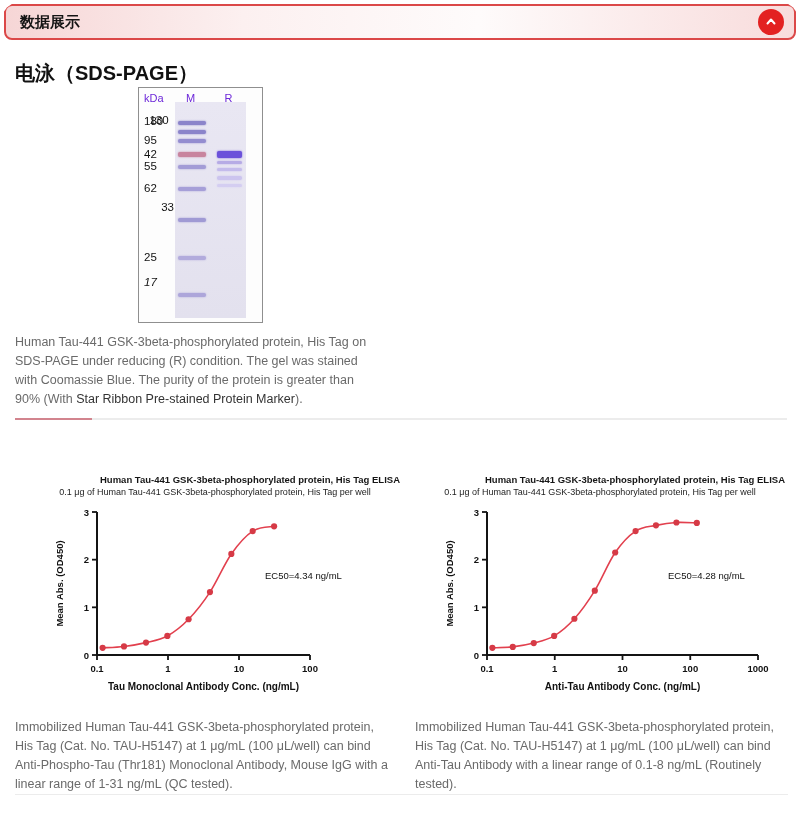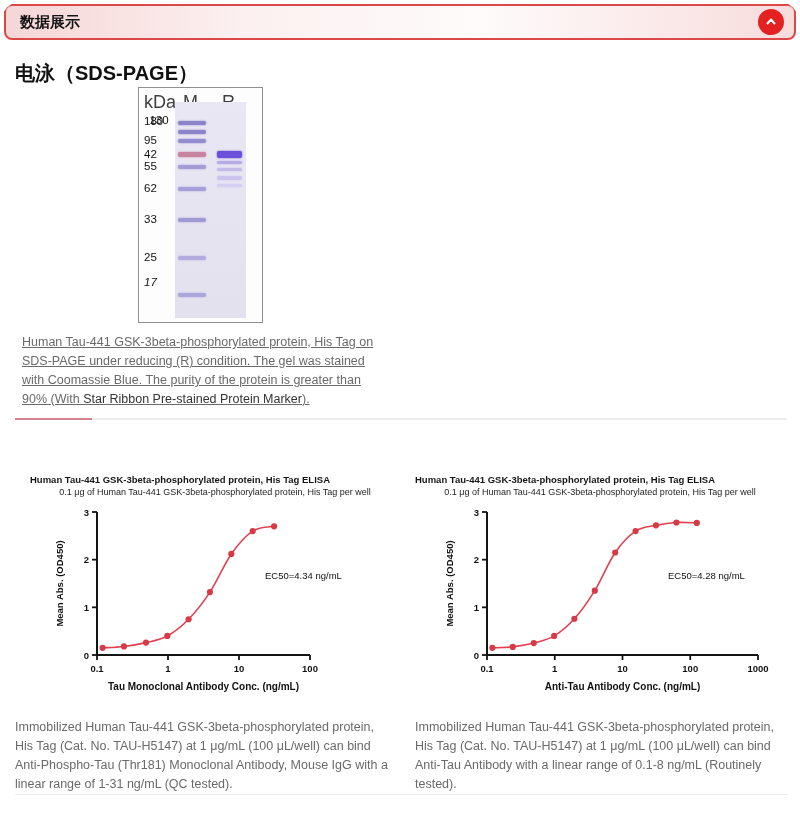--- a/index.html
+++ b/index.html
@@ -14,40 +14,40 @@
   .hdr-title{font-size:15px;font-weight:bold;color:#141414;}
   .collapse-btn{position:absolute;right:10px;top:50%;transform:translateY(-50%);
        width:26px;height:26px;border-radius:50%;background:#e32121;border:none;
        display:flex;align-items:center;justify-content:center;cursor:pointer;padding:0;}
 
   .sec-title{position:absolute;font-size:20px;font-weight:bold;color:#111;}
 
   
   .gel{position:absolute;left:138px;top:87px;width:125px;height:236px;
        background:#fdfdfd;border:1.5px solid #8f8f8f;box-sizing:border-box;}
-  .gel-h{position:absolute;top:4px;font-size:18px;color:#404040;}
+  .gel-h{position:absolute;top:4px;font-size:11px;color:#6d28d9;}
   .gel-h.kda{left:5px;}
   .gel-h.m{left:37px;width:29px;text-align:center;}
   .gel-h.r{left:77px;width:25px;text-align:center;}
   .gel-inner{position:absolute;left:36px;top:14px;width:71px;height:216px;
        background:linear-gradient(#e9e7f3,#e3e1ee);}
   .gel-label{position:absolute;left:5px;width:30px;font-size:11.5px;color:#111;line-height:12px;}
   .gel-band{position:absolute;left:39px;width:28px;border-radius:2px;}
   .gel-sband{position:absolute;left:78px;width:25px;border-radius:2px;}
 
   .caption{position:absolute;font-size:12.5px;color:#6a6a6a;line-height:19px;text-align:left;}
   .caption .dark{color:#333;}
 
   .divider-red{position:absolute;left:15px;top:418px;width:77px;height:2px;background:#d2848e;}
   .divider-gray{position:absolute;left:92px;top:418px;width:695px;height:2px;background:#ececec;}
   .bottom-line{position:absolute;left:15px;top:794px;width:773px;height:1px;background:#ececec;}
 
   
   .chart{position:absolute;top:474px;width:370px;}
-  .c-title{font-size:9.5px;font-weight:bold;color:#161616;text-align:left;}
+  .c-title{font-size:9.5px;font-weight:bold;color:#161616;text-align:right;}
   .c-sub{font-size:9px;color:#1d1d1d;text-align:center;margin-top:2px;}
   .chart svg{display:block;margin-top:3px;}
   .chart text{font-family:"Liberation Sans",sans-serif;}
 </style>
 </head>
 <body>
 
 <div id="page">
 
   <div class="hdr">
@@ -71,34 +71,34 @@
       <div class="gel-label" style="top: 26px; text-align: center;">130</div>
       <div class="gel-band" style="top: 42px; height: 4px; background: rgb(139, 132, 202); box-shadow: rgb(139, 132, 202) 0px 0px 2px;"></div>
       <div class="gel-label" style="top: 46px;">95</div>
       <div class="gel-band" style="top: 51px; height: 3.5px; background: rgb(148, 141, 208); box-shadow: rgb(148, 141, 208) 0px 0px 2px;"></div>
       <div class="gel-label" style="top: 60px;">42</div>
       <div class="gel-band" style="top: 64px; height: 5px; background: rgb(200, 132, 158); box-shadow: rgb(200, 132, 158) 0px 0px 2px;"></div>
       <div class="gel-label" style="top: 72px;">55</div>
       <div class="gel-band" style="top: 77px; height: 4px; background: rgb(163, 156, 214); box-shadow: rgb(163, 156, 214) 0px 0px 2px;"></div>
       <div class="gel-label" style="top: 94px;">62</div>
       <div class="gel-band" style="top: 99px; height: 4px; background: rgb(166, 159, 216); box-shadow: rgb(166, 159, 216) 0px 0px 2px;"></div>
-      <div class="gel-label" style="top: 125px;">33</div>
+      <div class="gel-label" style="top: 113px; text-align: right;">33</div>
       <div class="gel-band" style="top: 130px; height: 4px; background: rgb(160, 154, 212); box-shadow: rgb(160, 154, 212) 0px 0px 2px;"></div>
       <div class="gel-label" style="top: 163px;">25</div>
       <div class="gel-band" style="top: 168px; height: 3.5px; background: rgb(178, 171, 220); box-shadow: rgb(178, 171, 220) 0px 0px 2px;"></div>
       <div class="gel-label" style="top: 188px; font-style: italic;">17</div>
       <div class="gel-band" style="top: 205px; height: 3.5px; background: rgb(173, 166, 218); box-shadow: rgb(173, 166, 218) 0px 0px 2px;"></div>
       <div class="gel-sband" style="top: 63px; height: 7px; background: rgb(107, 81, 218); opacity: 1; box-shadow: rgb(107, 81, 218) 0px 0px 2px;"></div>
       <div class="gel-sband" style="top: 73px; height: 3px; background: rgb(171, 157, 227); opacity: 0.8; box-shadow: rgb(171, 157, 227) 0px 0px 2px;"></div>
       <div class="gel-sband" style="top: 80px; height: 3px; background: rgb(185, 174, 234); opacity: 0.75; box-shadow: rgb(185, 174, 234) 0px 0px 2px;"></div>
       <div class="gel-sband" style="top: 88px; height: 3.5px; background: rgb(193, 183, 238); opacity: 0.7; box-shadow: rgb(193, 183, 238) 0px 0px 2px;"></div>
       <div class="gel-sband" style="top: 96px; height: 3px; background: rgb(203, 194, 241); opacity: 0.65; box-shadow: rgb(203, 194, 241) 0px 0px 2px;"></div>
     </div>
 
-  <div class="caption" style="left:22px;top:333px;width:352px;text-decoration:underline;">
+  <div class="caption" style="left:15px;top:333px;width:352px;">
     <span>Human Tau-441 GSK-3beta-phosphorylated protein, His Tag on SDS-PAGE under reducing (R) condition. The gel was stained with Coomassie Blue. The purity of the protein is greater than 90% (With </span><span class="dark">Star Ribbon Pre-stained Protein Marker</span><span>).</span>
   </div>
 
   <div class="divider-red"></div>
   <div class="divider-gray"></div>
 
 
   <div class="chart" style="left:30px;">
     <div class="c-title">Human Tau-441 GSK-3beta-phosphorylated protein, His Tag ELISA</div>
     <div class="c-sub">0.1 μg of Human Tau-441 GSK-3beta-phosphorylated protein, His Tag per well</div>

